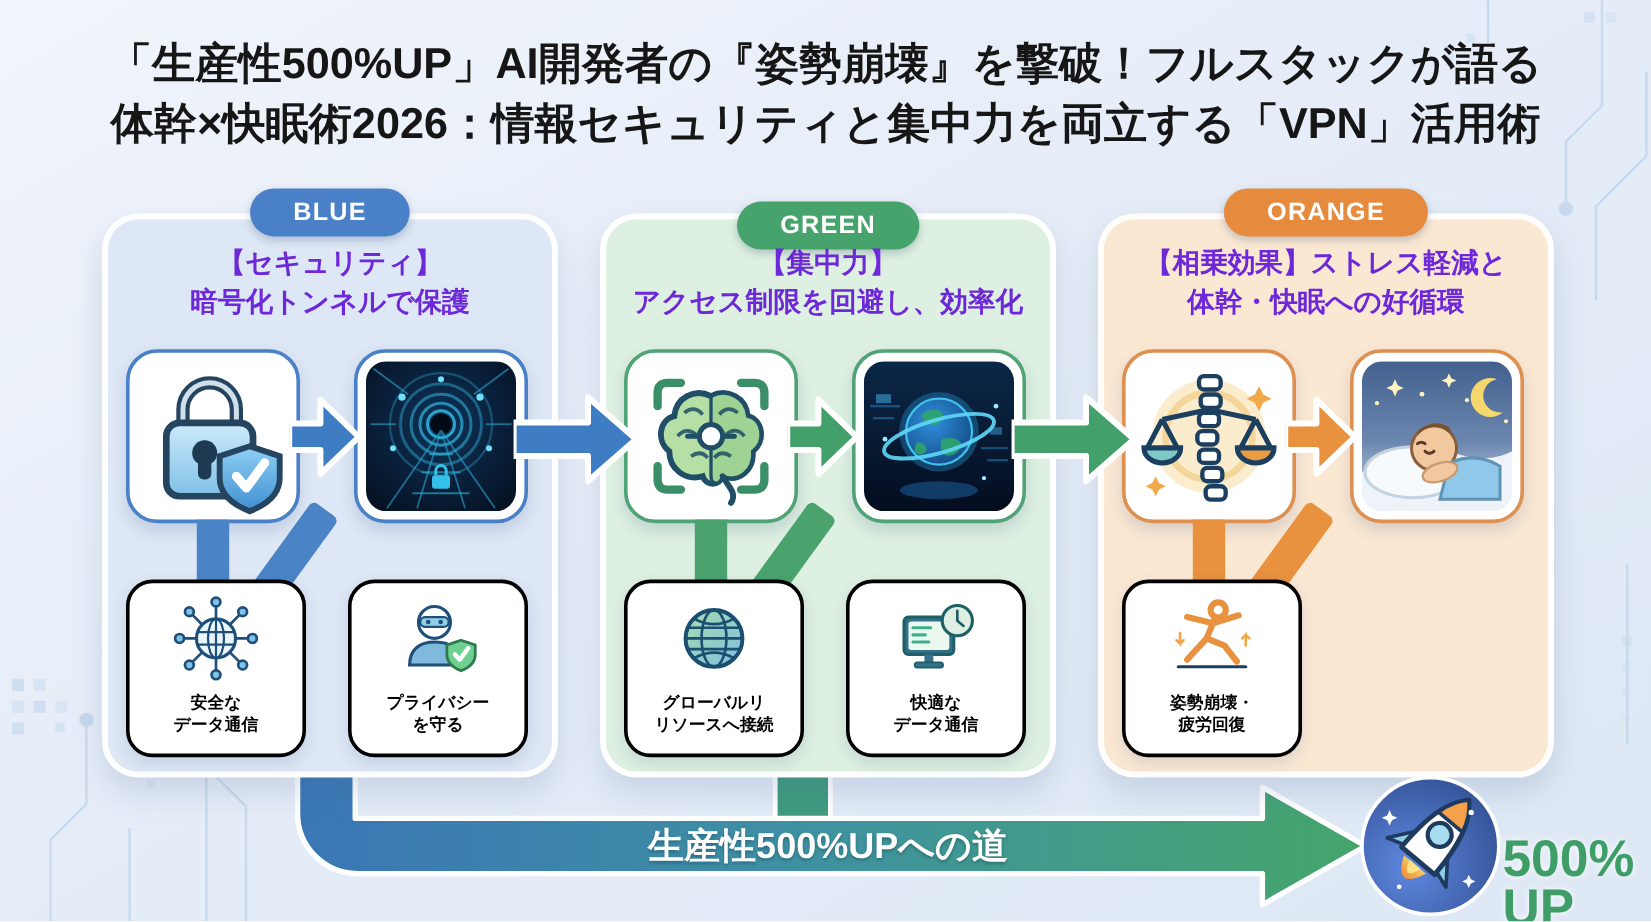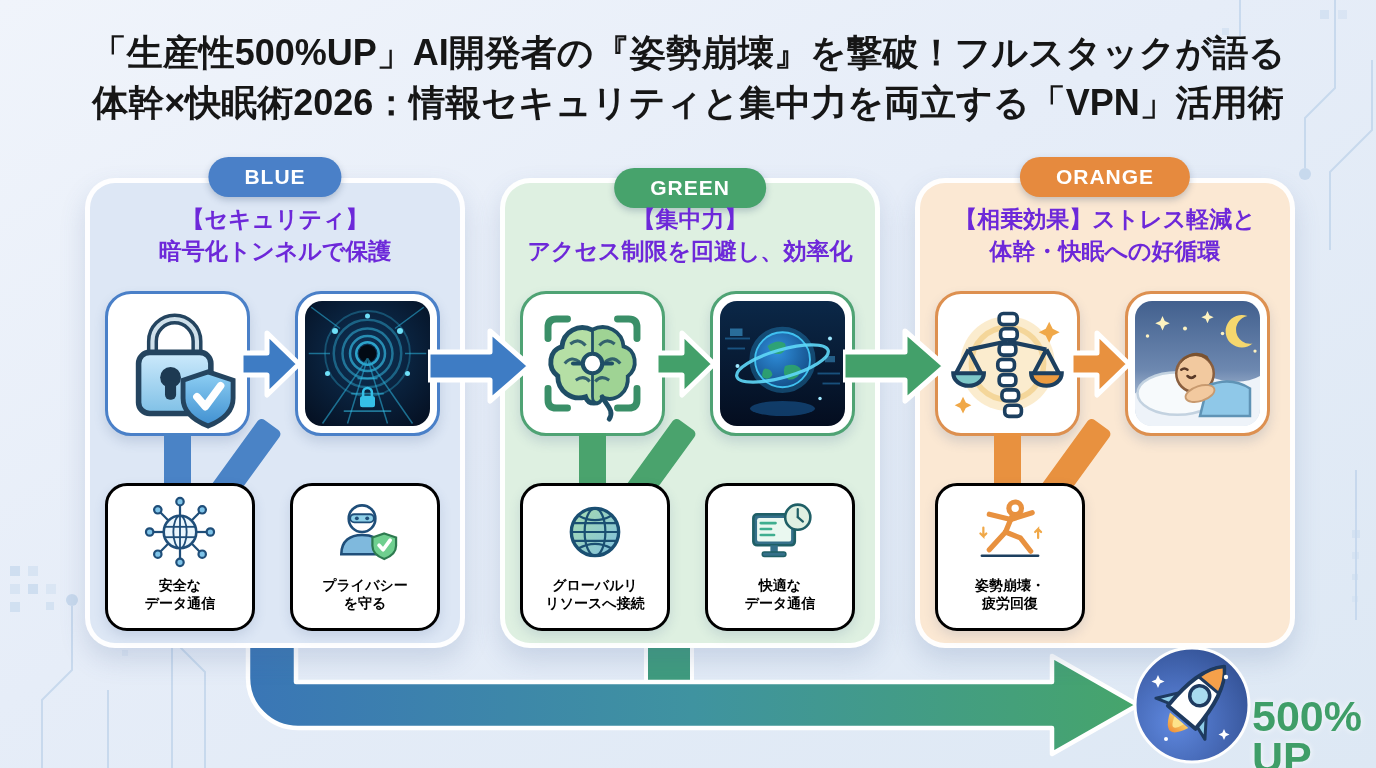--- a/index.html
+++ b/index.html
@@ -473,20 +473,21 @@
 
   </div>
 
   <svg class="gap-arrow ga1" viewBox="0 0 106 80">
     <polygon class="fill-blue" points="0,26 62,26 62,5 102,40 62,75 62,54 0,54"></polygon>
   </svg>
   <svg class="gap-arrow ga2" viewBox="0 0 106 80">
     <polygon class="fill-green" points="0,26 62,26 62,5 102,40 62,75 62,54 0,54"></polygon>
   </svg>
 
+  <div class="bar-label">生産性500%UPへの道</div>
 
   <div class="rocket-wrap">
     <svg viewBox="0 0 128 128">
       <defs>
         <radialGradient id="rkb" cx=".35" cy=".65" r=".95">
             <stop offset="0" stop-color="#5d86e0"></stop>
             <stop offset="1" stop-color="#24407e"></stop>
           </radialGradient>
         <linearGradient id="flm" x1="0" y1="0" x2="0" y2="1">
             <stop offset="0" stop-color="#f8c860"></stop>

